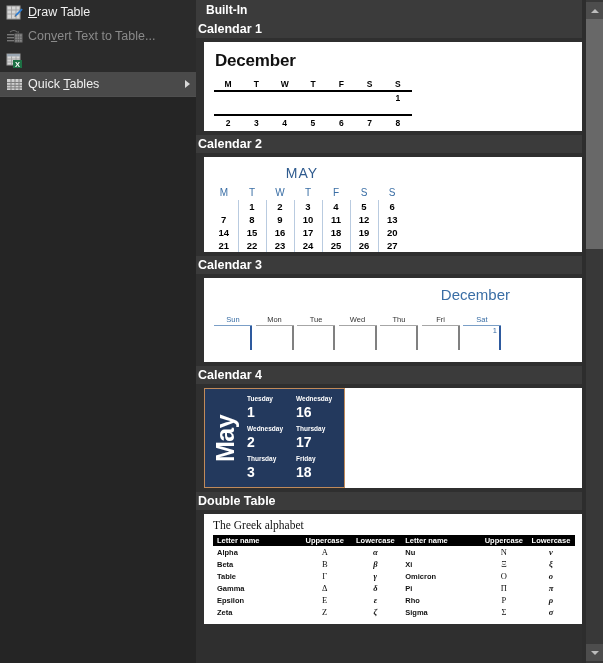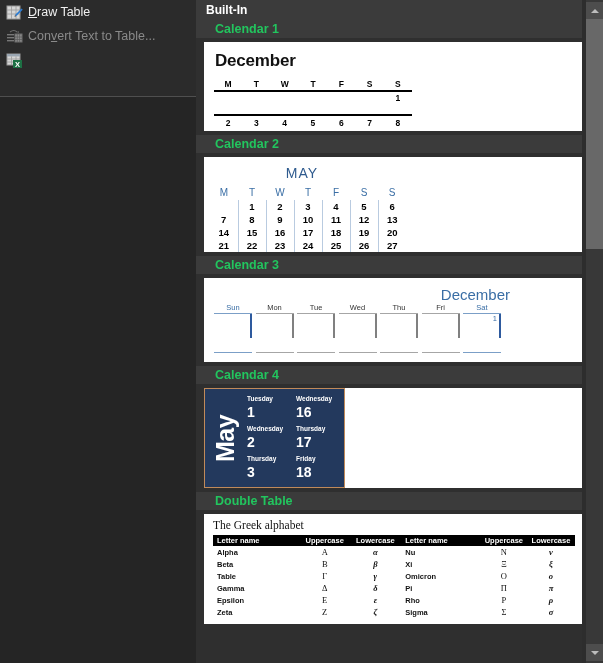--- a/index.html
+++ b/index.html
@@ -58,22 +58,22 @@
     color: #ffffff; font-size: 12px; font-weight: bold;
   }
   #gallery-body {
     position: absolute; left: 0; top: 20px; width: 386px; height: 643px;
     background: #2f2f2f;
     overflow: hidden;
   }
   .group { width: 386px; }
   .group-label {
     height: 18px; line-height: 18px;
-    padding-left: 19px;
-    color: #22c55e; font-size: 12.5px; font-weight: bold;
+    padding-left: 2px;
+    color: #ffffff; font-size: 12.5px; font-weight: bold;
     background: #3b3b3b;
   }
   .thumb-wrap {
     padding: 4px 0 4px 8px;
     background: #2f2f2f;
   }
   .thumb {
     background: #ffffff;
     overflow: hidden;
     position: relative;
@@ -117,21 +117,21 @@
   .cal2 td:first-child { border-left: none; }
   .cal2 th { border-left: none; }
 
   
   .cal3 { width: 378px; height: 84px; }
   .cal3 .c3-title {
     text-align: right; padding: 8px 72px 0 0;
     font-size: 15px; color: #3a6ea5;
   }
   .cal3 .c3-grid {
-    display: flex; margin-left: 10px; width: 293px;
+    display: flex; margin-left: 10px; margin-top: 12px; width: 293px;
   }
   .cal3 .c3-col { width: 41.5px; }
   .cal3 .c3-hdr {
     font-size: 7.5px; text-align: center; color: #333;
     border-bottom: 1.5px solid #a6a6a6; padding-bottom: 1px; width: 38px;
   }
   .cal3 .c3-col.sun .c3-hdr, .cal3 .c3-col.sat .c3-hdr { color: #3a6ea5; border-bottom-color: #7b9fc7; }
   .cal3 .c3-cell {
     height: 24px; width: 38px; border-right: 2.5px solid #808080;
     font-size: 7.5px; color: #222; text-align: right; padding-right: 2px;
@@ -251,20 +251,32 @@
             <rect x="1" y="2" width="13" height="11" fill="#d6d6d6" stroke="#9a9a9a"></rect>
             <rect x="1" y="2" width="13" height="2.4" fill="#9aa6b2"></rect>
             <path d="M1 7 H14 M1 10 H14 M5.5 4.4 V13 M10 4.4 V13" stroke="#9a9a9a" stroke-width="0.8"></path>
             <rect x="7" y="8" width="9" height="8" fill="#1d7044"></rect>
             <text x="11.5" y="14.5" font-size="7.5" font-family="Liberation Sans, sans-serif" font-weight="bold" fill="#fff" text-anchor="middle">X</text>
           </svg>
         </span>
         <span class="mi-arrow"></span>
       </div>
 
+      <div class="menu-item highlight">
+        <span class="mi-icon">
+          <svg width="17" height="17" viewBox="0 0 17 17">
+            <rect x="1" y="3" width="15" height="11" fill="#cfcfcf"></rect>
+            <path d="M1 6.5 H16 M1 9.3 H16 M1 11.9 H16 M5 3 V14 M9 3 V14 M13 3 V14" stroke="#7c7c7c" stroke-width="1"></path>
+          </svg>
+        </span>
+        <span class="mi-label">Quick <u>T</u>ables</span>
+        <span class="mi-arrow">
+          <span class="tri tri-right"></span>
+        </span>
+      </div>
 
     </div>
     <div id="menu-divider"></div>
     <div id="menu-rest"></div>
   </div>
 
   <div id="gallery">
 
     <div id="gallery-header">
       <span>Built-In</span>

